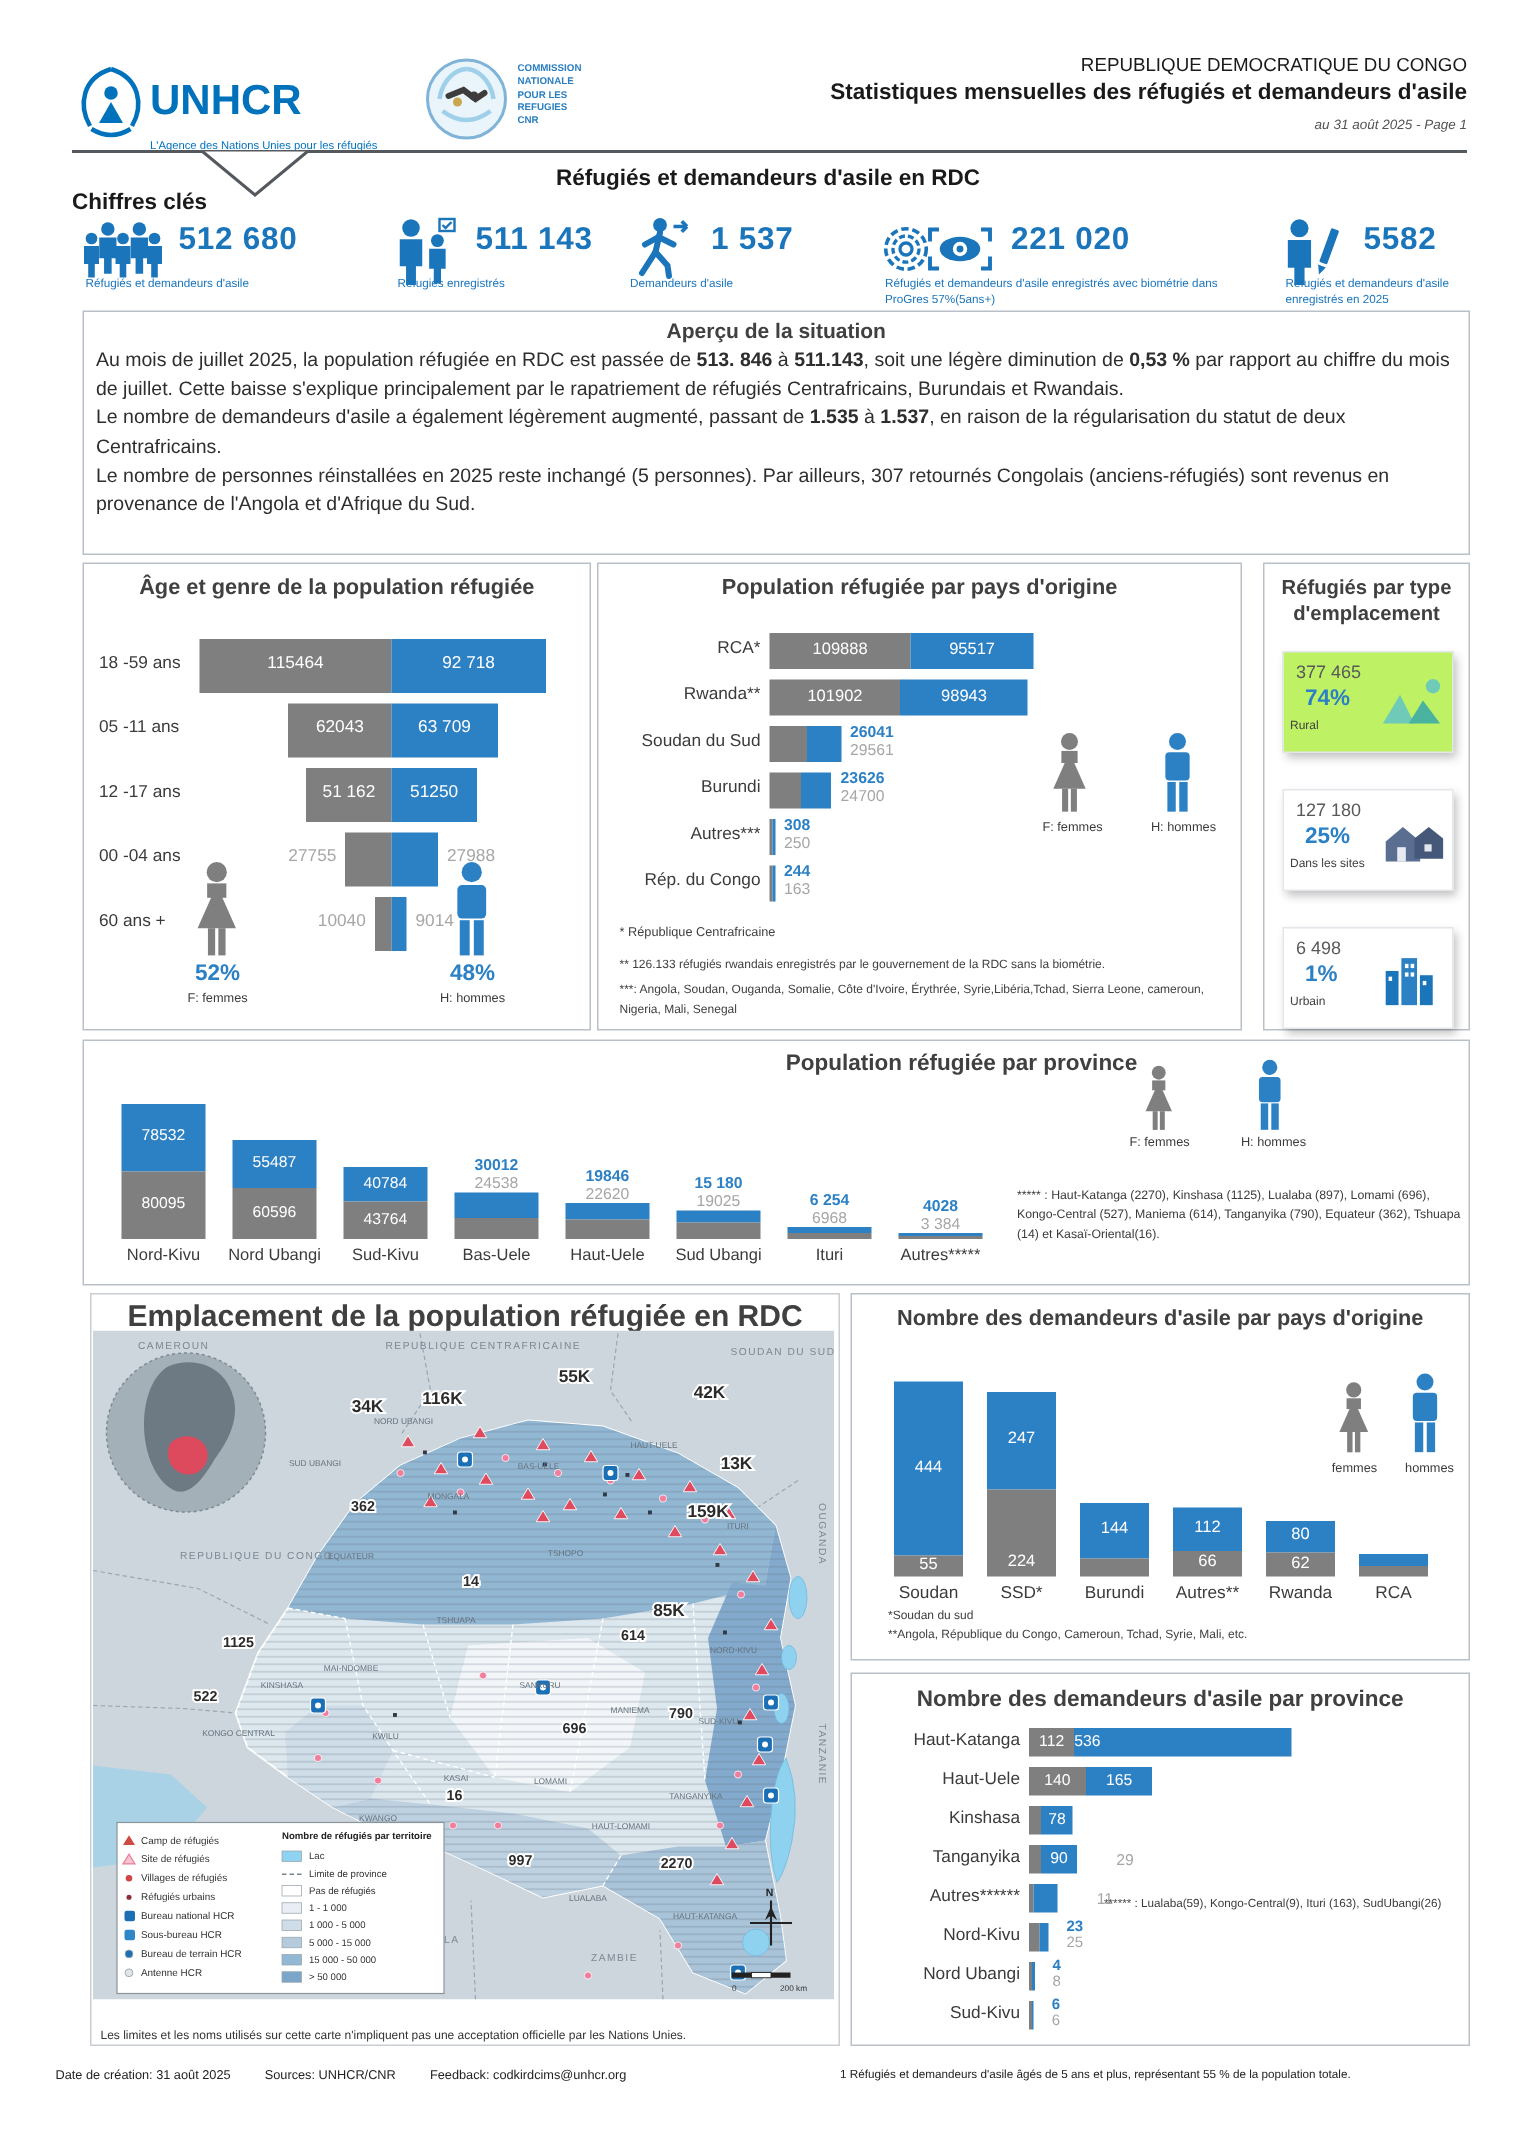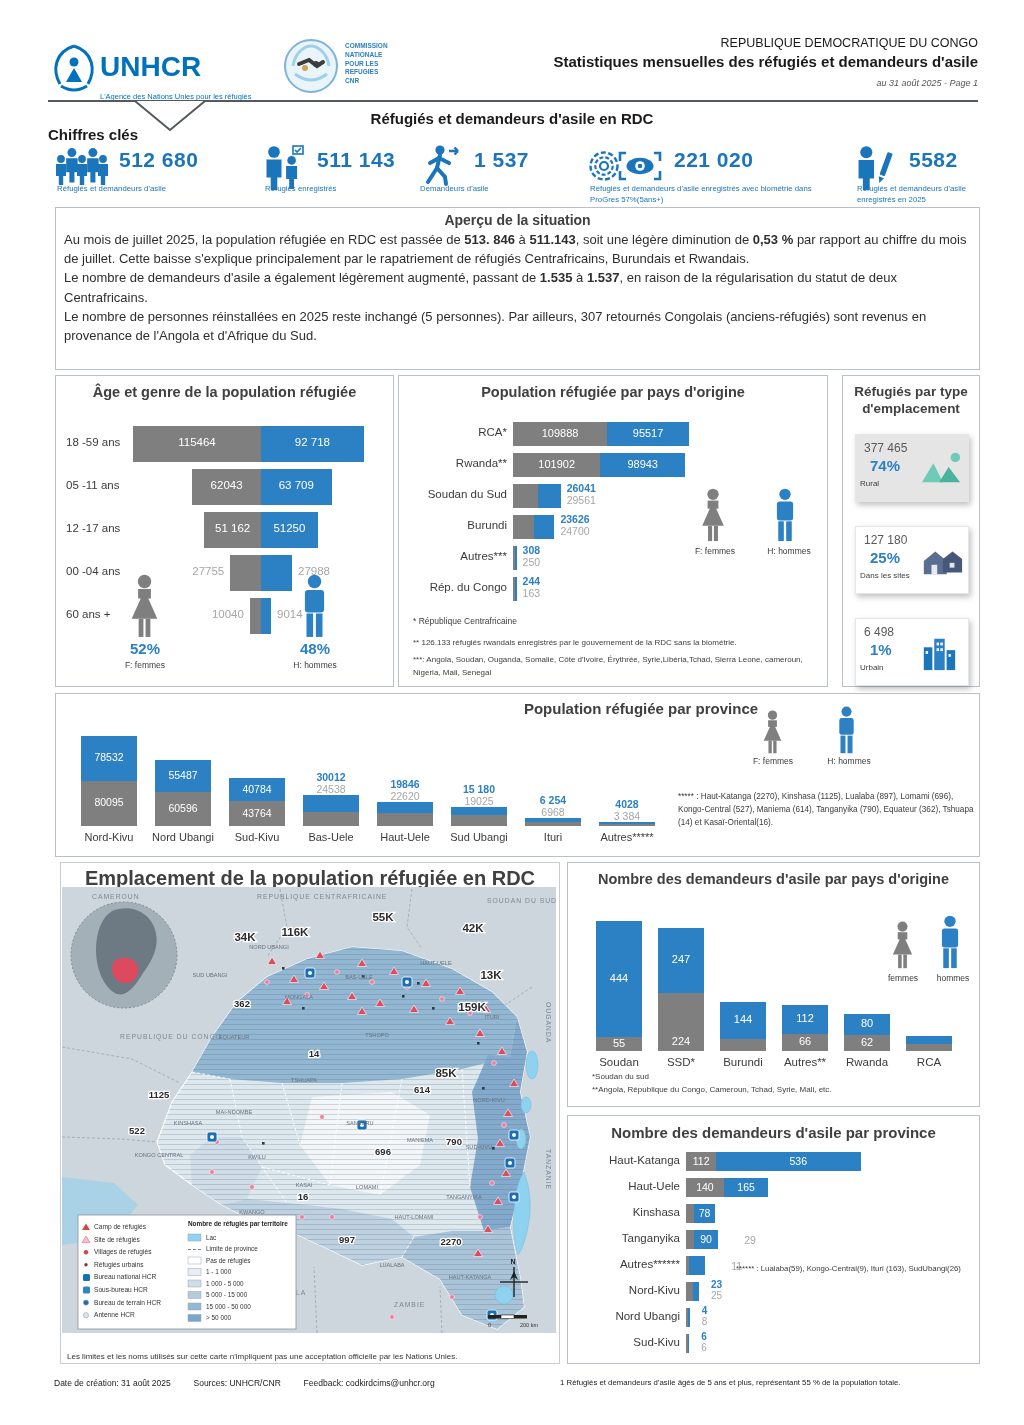--- a/index.html
+++ b/index.html
@@ -277,21 +277,21 @@
         <div style="position:absolute;left:350px;top:170px;width:80px;text-align:center;font-size:8.5px;color:#3b3b3b;">H: hommes</div>
       </div>
     <div class="abs" style="left:14px;top:240px;font-size:8.5px;color:#404040;">* République Centrafricaine</div>
     <div class="abs" style="left:14px;top:262px;width:400px;font-size:8px;color:#404040;">** 126.133  réfugiés rwandais  enregistrés par le gouvernement de la RDC sans  la biométrie.</div>
     <div class="abs" style="left:14px;top:278px;width:398px;font-size:8px;color:#404040;line-height:1.6;">***: Angola, Soudan, Ouganda, Somalie, Côte d'Ivoire, Érythrée, Syrie,Libéria,Tchad, Sierra Leone, cameroun, Nigeria, Mali, Senegal</div>
   </div>
 
   <div class="panel" style="left:842px;top:375px;width:136px;height:310px;">
     <div class="ptitle" style="font-size:13.5px;line-height:1.25;padding:0 6px;">Réfugiés par type d'emplacement</div>
     <div id="settlement-cards" class="rel">
-        <div style="position:absolute;left:12px;top:58px;width:112px;height:66px;background:#e5e5e5;box-shadow:2px 3px 6px rgba(0,0,0,0.25);border:0.5px solid #e3e6ea;">
+        <div style="position:absolute;left:12px;top:58px;width:112px;height:66px;background:#bef264;box-shadow:2px 3px 6px rgba(0,0,0,0.25);border:0.5px solid #e3e6ea;">
           <div style="position:absolute;left:8px;top:6px;font-size:12px;color:#595959;">377 465</div>
           <div style="position:absolute;left:14px;top:22px;font-size:15px;font-weight:bold;color:#2c80c4;">74%</div>
           <div style="position:absolute;left:4px;top:44px;width:64px;font-size:8px;color:#404040;">Rural</div>
           <div style="position:absolute;left:64px;top:16px;">
             <svg width="42" height="34" viewBox="0 0 44 34">
               <circle cx="37" cy="6" r="5" fill="#6fcab8"></circle>
               <path d="M2,32 L14,12 L24,32 Z" fill="#6fcab8"></path>
               <path d="M20,32 L30,16 L42,32 Z" fill="#49b3a0"></path>
             </svg>
           </div>
@@ -671,21 +671,21 @@
     <div class="abs" style="left:24px;top:222px;font-size:8px;color:#404040;">**Angola, République du Congo, Cameroun, Tchad, Syrie, Mali, etc.</div>
   </div>
 
   <div class="panel" style="left:567px;top:1115px;width:411px;height:247px;">
     <div class="ptitle" style="font-size:15px;">Nombre des demandeurs d'asile par province</div>
     <div id="asylum-province-chart" class="rel">
         <div style="position:absolute;left:2px;top:38px;width:110px;text-align:right;font-size:11.5px;color:#3b3b3b;">Haut-Katanga</div>
         <div style="position:absolute;left:118px;top:36px;width:30.240000000000002px;height:19px;background:#7f7f7f;"></div>
         <div style="position:absolute;left:148.24px;top:36px;width:144.72px;height:19px;background:#2c80c4;"></div>
         <div style="position:absolute;left:118px;top:39px;width:30.240000000000002px;text-align:center;font-size:10.5px;color:#fff;">112</div>
-        <div style="position:absolute;left:148.24px;top:39px;width:164px;text-align:center;font-size:10.5px;color:#fff;">536</div>
+        <div style="position:absolute;left:148.24px;top:39px;width:164px;font-size:10.5px;color:#fff;">536</div>
         <div style="position:absolute;left:2px;top:64px;width:110px;text-align:right;font-size:11.5px;color:#3b3b3b;">Haut-Uele</div>
         <div style="position:absolute;left:118px;top:62px;width:37.800000000000004px;height:19px;background:#7f7f7f;"></div>
         <div style="position:absolute;left:155.8px;top:62px;width:44.550000000000004px;height:19px;background:#2c80c4;"></div>
         <div style="position:absolute;left:118px;top:65px;width:37.800000000000004px;text-align:center;font-size:10.5px;color:#fff;">140</div>
         <div style="position:absolute;left:155.8px;top:65px;width:44.550000000000004px;text-align:center;font-size:10.5px;color:#fff;">165</div>
         <div style="position:absolute;left:2px;top:90px;width:110px;text-align:right;font-size:11.5px;color:#3b3b3b;">Kinshasa</div>
         <div style="position:absolute;left:118px;top:88px;width:8.100000000000001px;height:19px;background:#7f7f7f;"></div>
         <div style="position:absolute;left:126.1px;top:88px;width:21.060000000000002px;height:19px;background:#2c80c4;"></div>
         <div style="position:absolute;left:126.1px;top:91px;width:21.060000000000002px;text-align:center;font-size:10.5px;color:#fff;">78</div>
         <div style="position:absolute;left:2px;top:116px;width:110px;text-align:right;font-size:11.5px;color:#3b3b3b;">Tanganyika</div>
@@ -709,21 +709,21 @@
         <div style="position:absolute;left:133.66px;top:200px;font-size:10px;color:#a6a6a6;">8</div>
         <div style="position:absolute;left:2px;top:220px;width:110px;text-align:right;font-size:11.5px;color:#3b3b3b;">Sud-Kivu</div>
         <div style="position:absolute;left:118px;top:218px;width:1.62px;height:19px;background:#7f7f7f;"></div>
         <div style="position:absolute;left:119.62px;top:218px;width:1.62px;height:19px;background:#2c80c4;"></div>
         <div style="position:absolute;left:133.24px;top:215px;font-size:10px;font-weight:bold;color:#2c80c4;">6</div>
         <div style="position:absolute;left:133.24px;top:226px;font-size:10px;color:#a6a6a6;">6</div>
       </div>
     <div class="abs" style="left:168px;top:146px;width:238px;font-size:7.8px;line-height:1.8;color:#3b3b3b;">****** : Lualaba(59), Kongo-Central(9), Ituri (163),  SudUbangi(26)</div>
   </div>
 
-  <div class="abs" style="left:54px;top:1378px;font-size:8.5px;color:#222;">
+  <div class="abs" style="left:37px;top:1378px;font-size:8.5px;color:#222;">
     <span>Date de création: 31 août 2025</span>
     <span style="display:inline-block;width:18px;"></span>
     <span>Sources:  UNHCR/CNR</span>
     <span style="display:inline-block;width:18px;"></span>
     <span>Feedback:</span>
     <span>codkirdcims@unhcr.org</span>
   </div>
   <div class="abs" style="left:560px;top:1378px;width:420px;font-size:7.8px;color:#222;">1 Réfugiés et demandeurs d'asile âgés de 5 ans et plus, représentant 55 % de la population totale.</div>
 
 </div>

